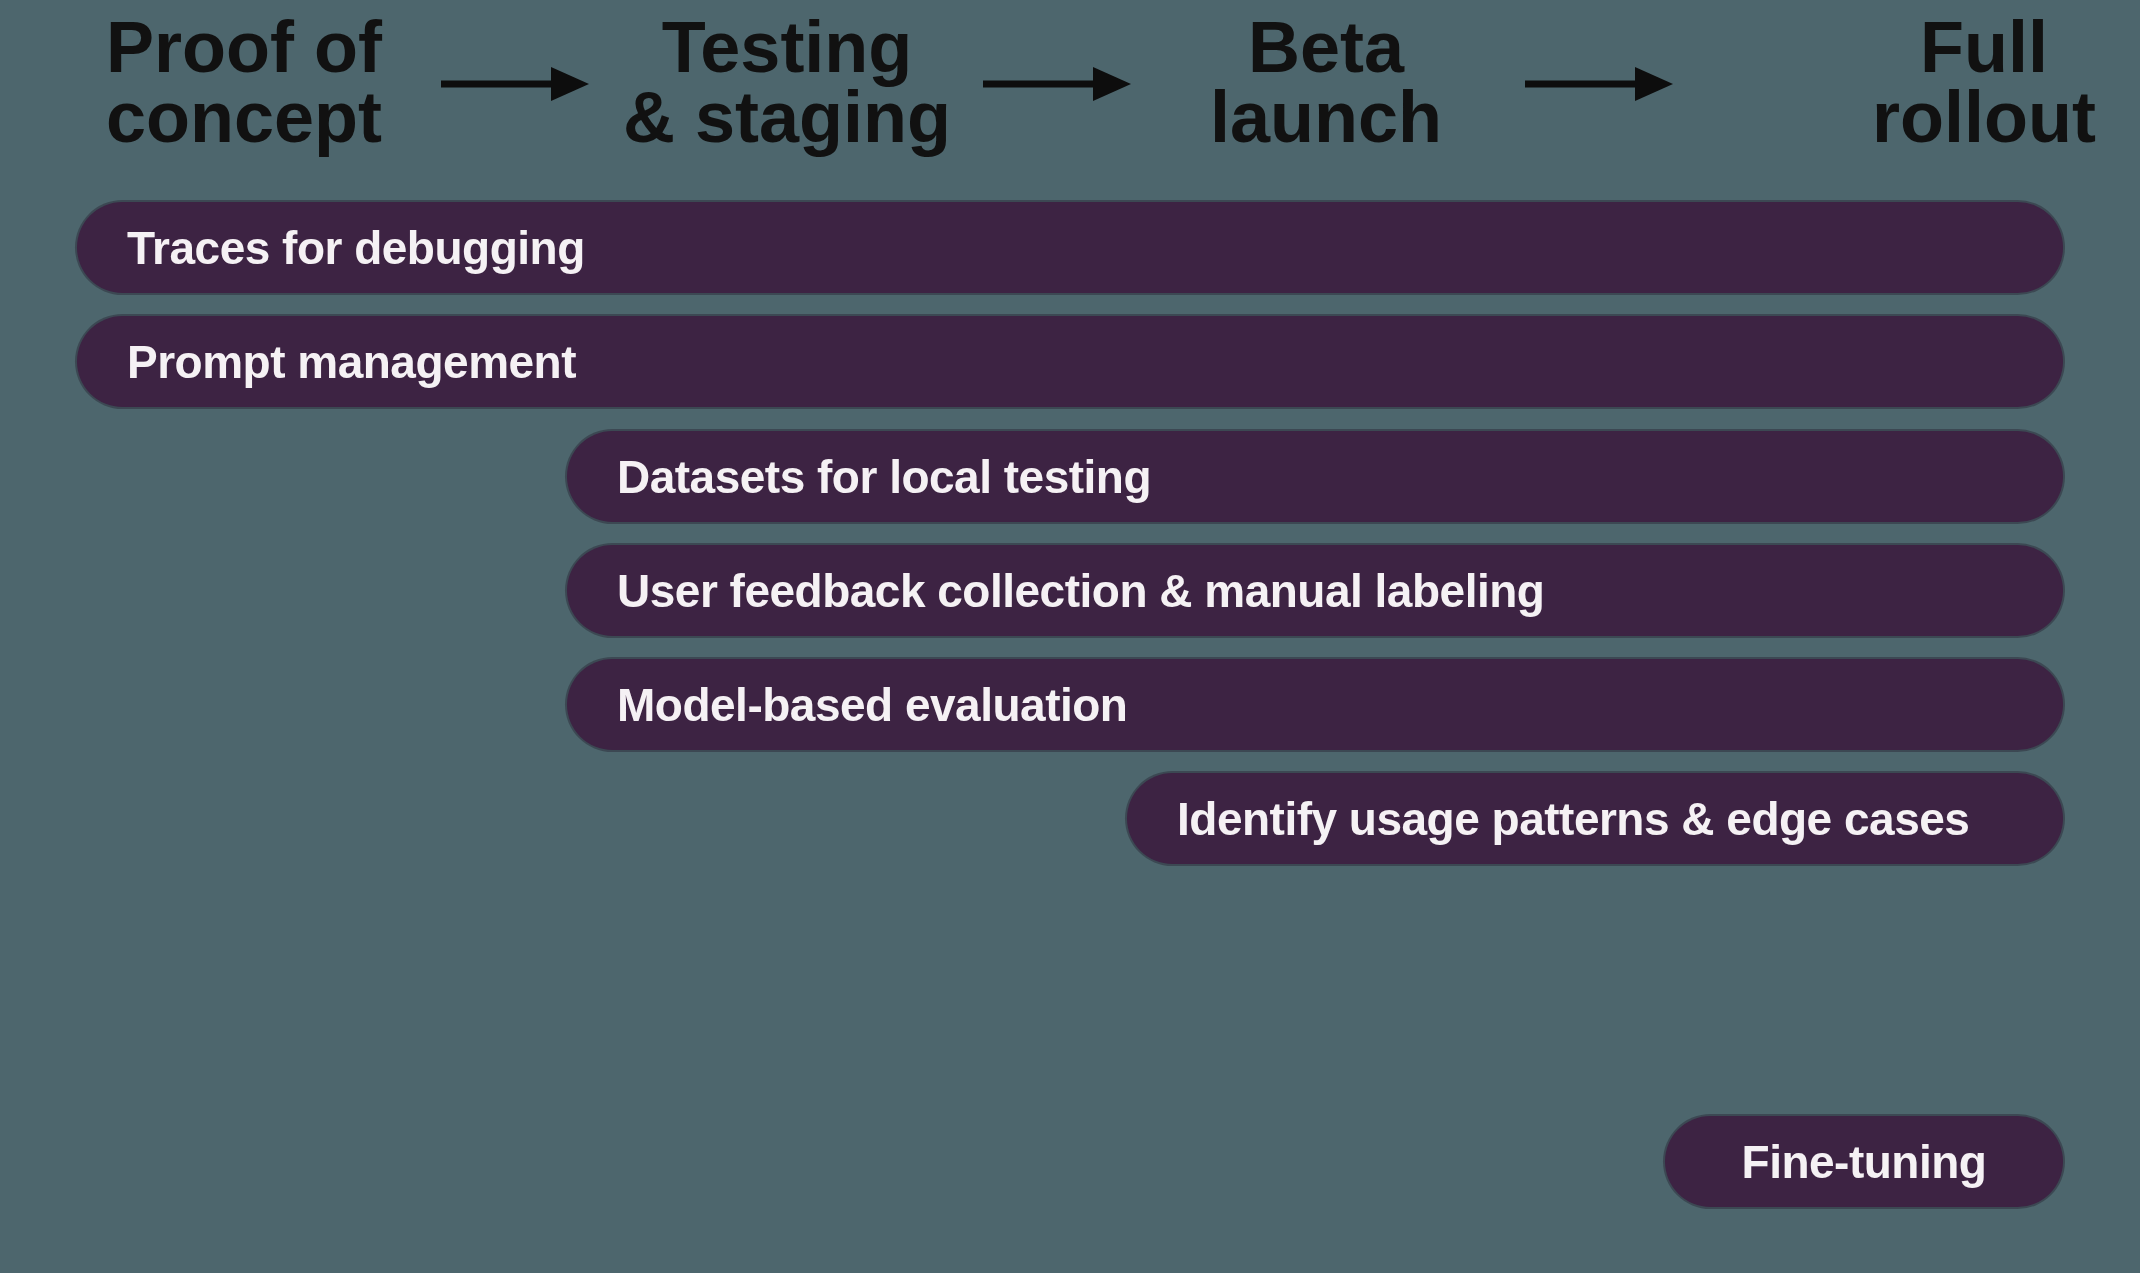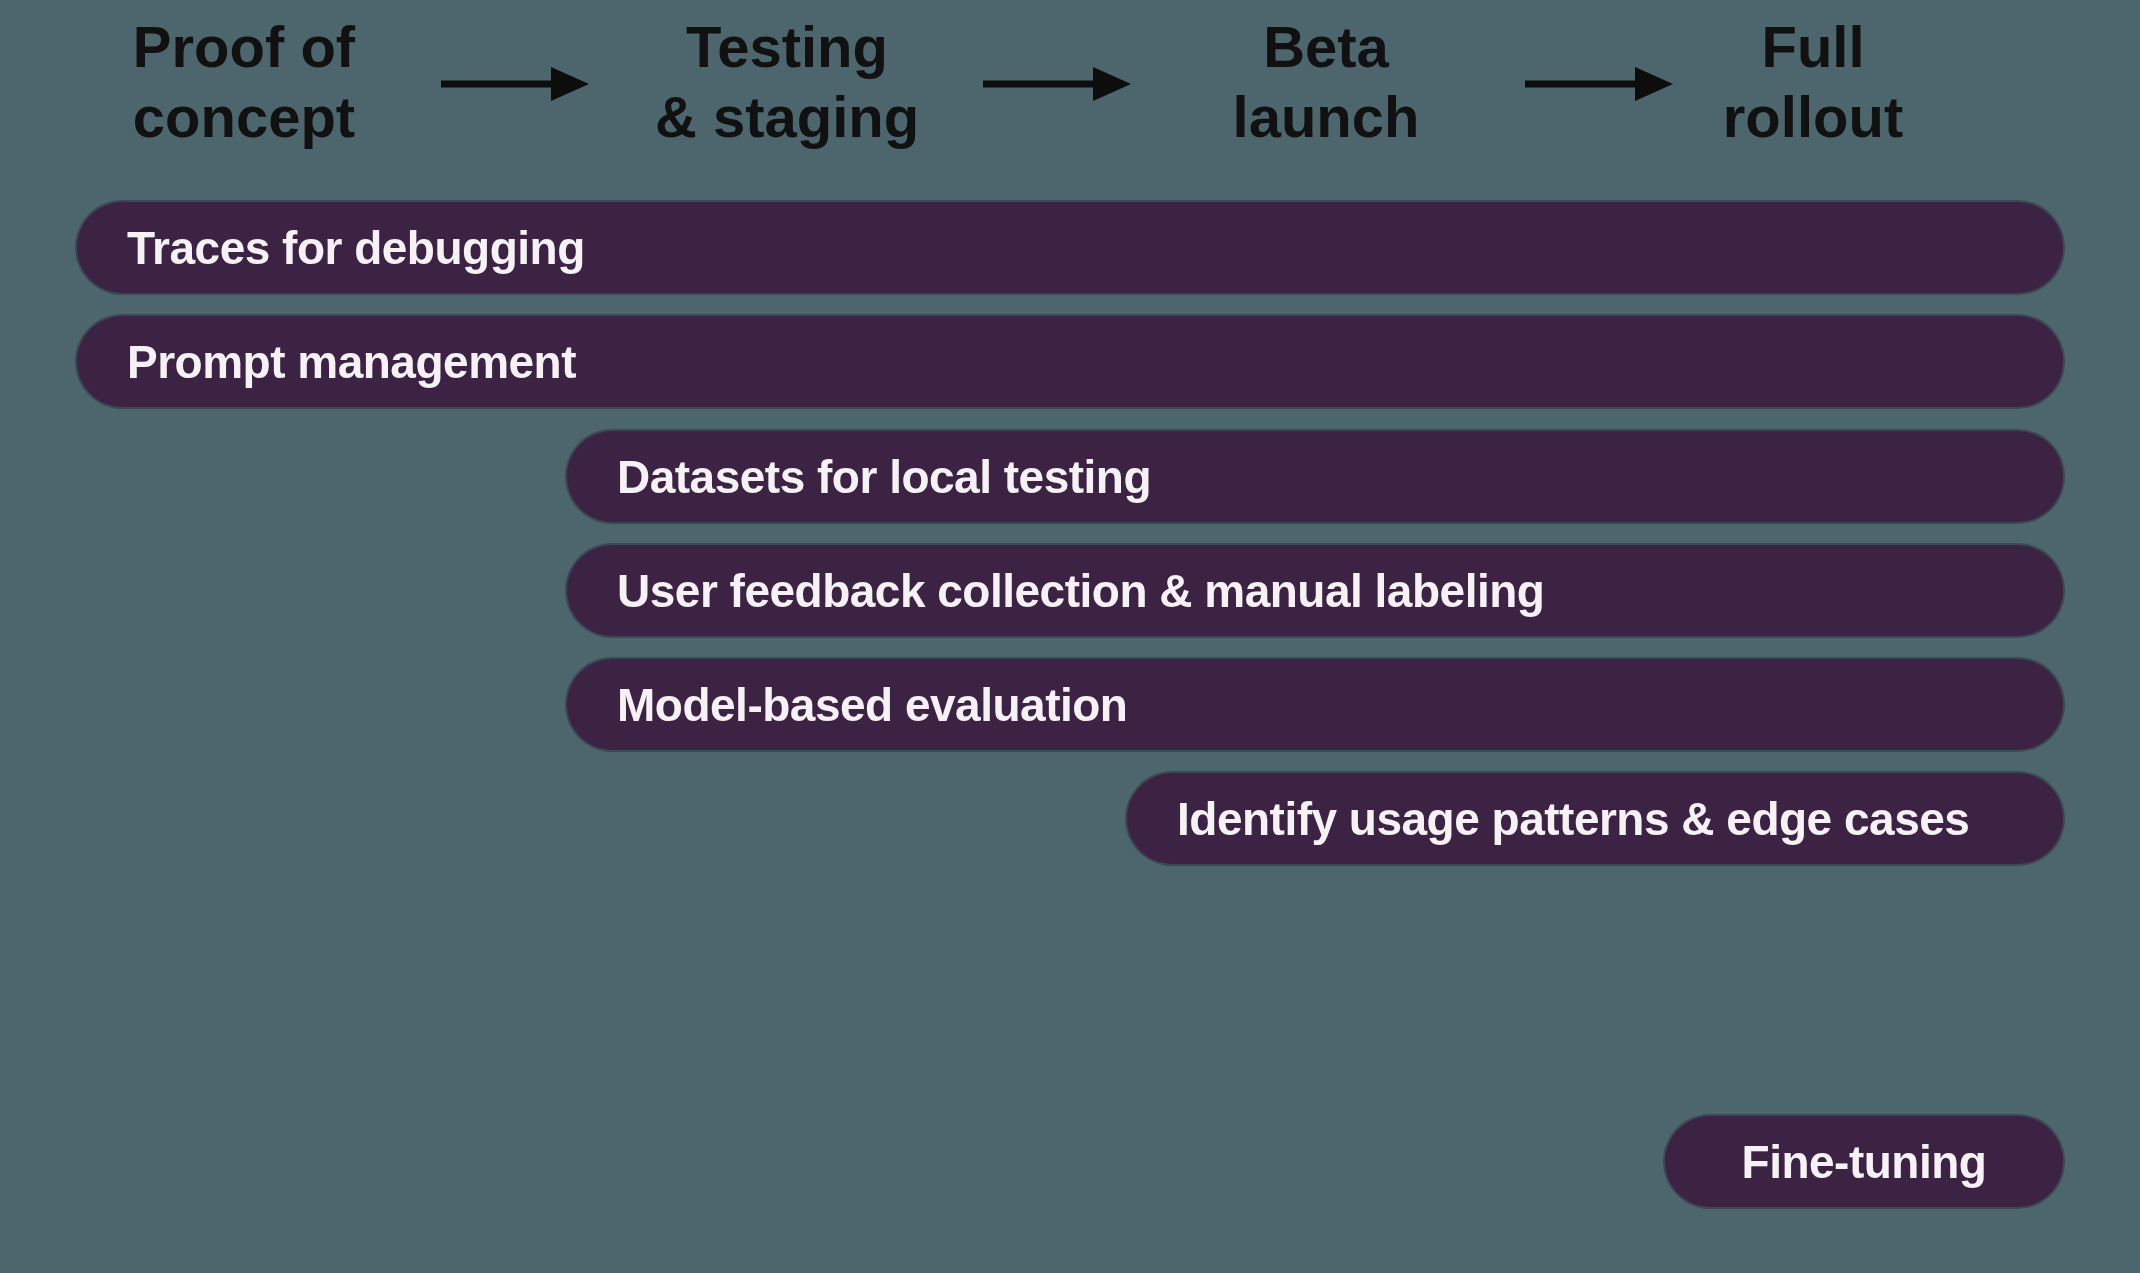--- a/index.html
+++ b/index.html
@@ -17,31 +17,31 @@
     background: var(--bg);
     font-family: "Liberation Sans", sans-serif;
     overflow: hidden;
   }
   
   .stage {
     position: absolute;
     top: 12px;
     transform: translateX(-50%);
     text-align: center;
-    font-size: 58px;
+    font-size: 72px;
     line-height: 70px;
     font-weight: 700;
     color: var(--heading);
     white-space: pre-line;
     letter-spacing: 0;
   }
   .stage-1 { left: 244px; }
   .stage-2 { left: 787px; }
   .stage-3 { left: 1326px; }
-  .stage-4 { left: 1813px; }
+  .stage-4 { left: 1984px; }
   
   .flow-arrow {
     position: absolute;
     top: 65px;
     width: 148px;
     height: 38px;
   }
   .arrow-1 { left: 441px; }
   .arrow-2 { left: 983px; }
   .arrow-3 { left: 1525px; }

